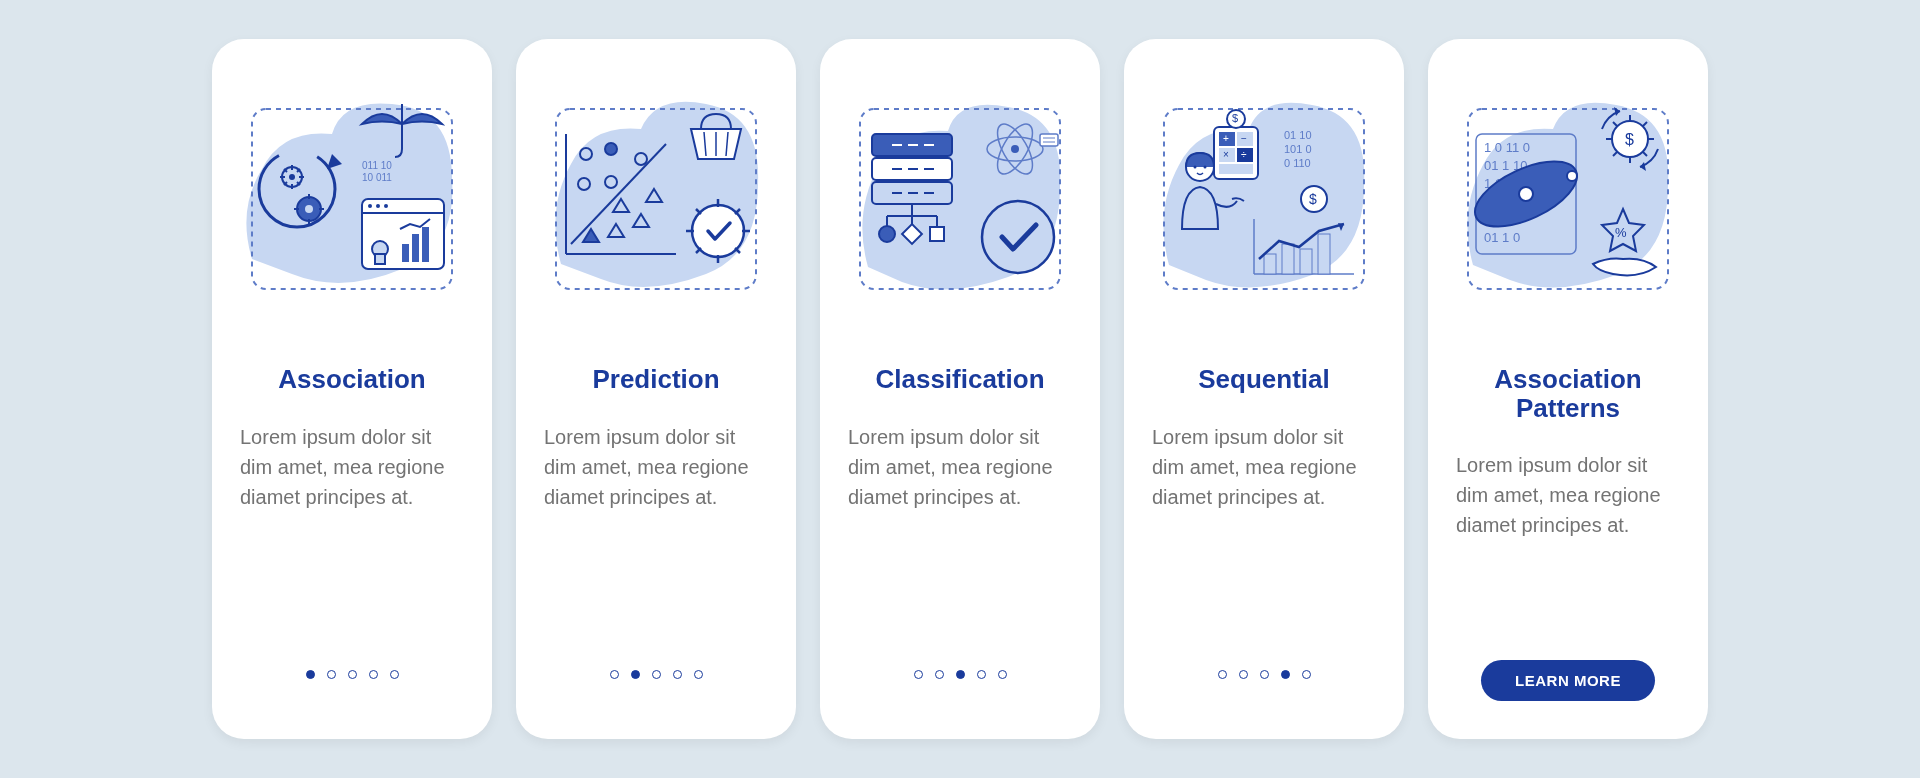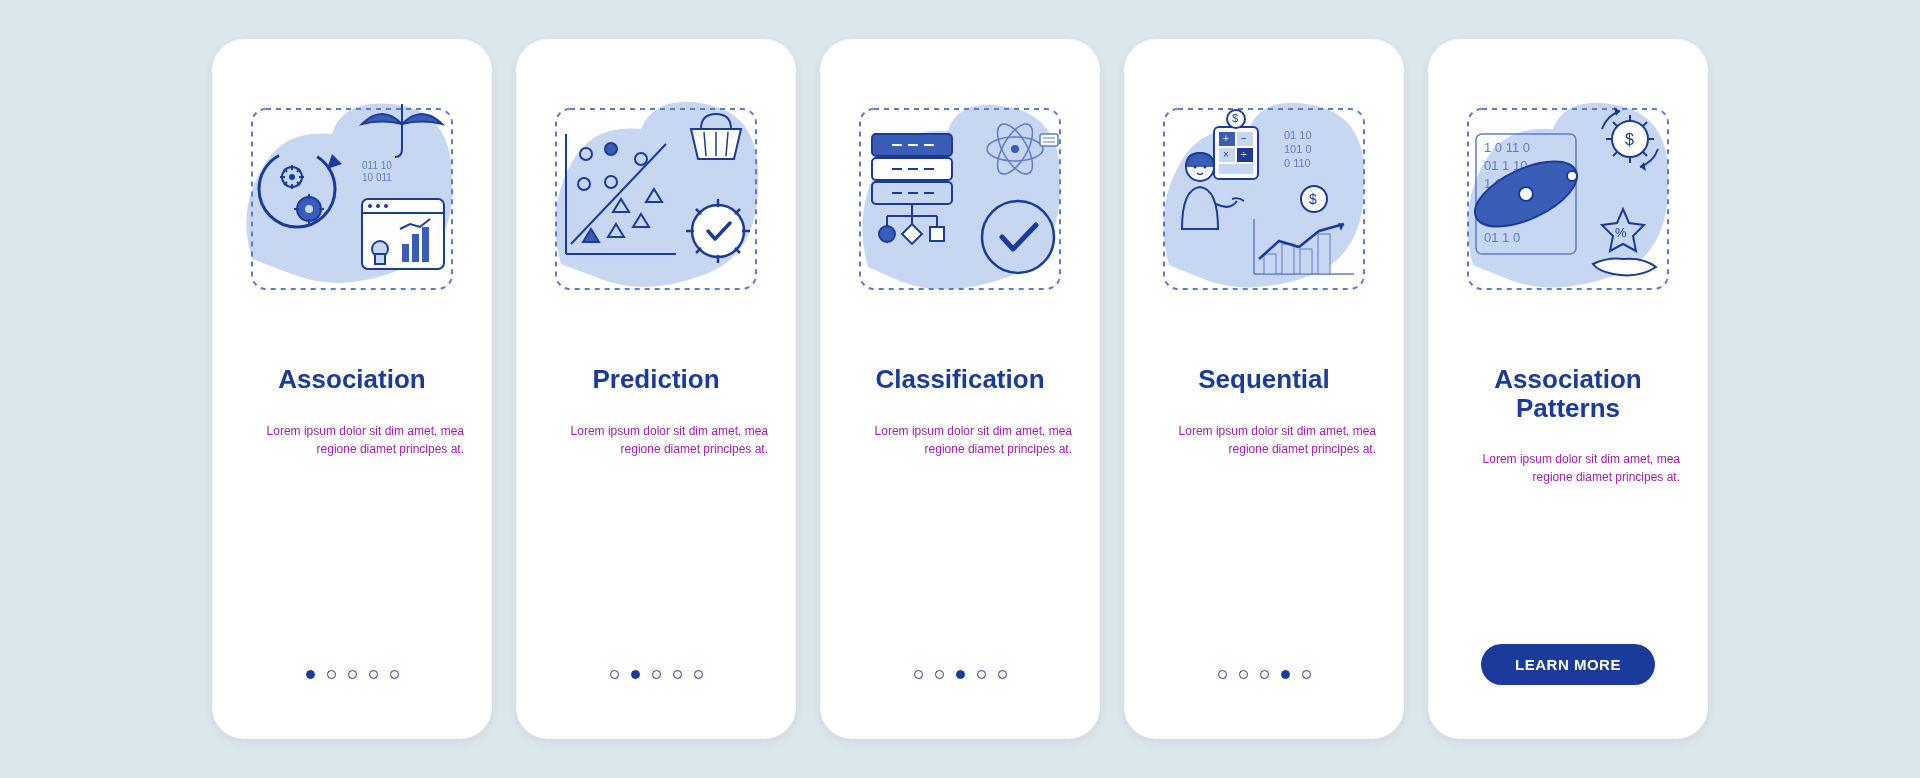--- a/index.html
+++ b/index.html
@@ -35,44 +35,44 @@
   }
   .title {
     color: #1a3b9c;
     font-size: 26px;
     font-weight: 700;
     text-align: center;
     margin-top: 56px;
     line-height: 1.1;
   }
   .desc {
-    color: #a21caf;
-    font-size: 12px;
+    color: #737373;
+    font-size: 20px;
     line-height: 1.5;
-    text-align: right;
+    text-align: left;
     margin-top: 28px;
     padding: 0 4px;
   }
   .dots {
     position: absolute;
     bottom: 60px;
     display: flex;
     gap: 12px;
   }
   .dot {
     width: 9px;
     height: 9px;
     border-radius: 50%;
     border: 1.6px solid #1a3b9c;
     background: transparent;
   }
   .dot.active { background: #1a3b9c; }
   .cta {
     position: absolute;
-    bottom: 54px;
+    bottom: 38px;
     background: #1a3b9c;
     color: #fff;
     font-size: 15px;
     font-weight: 700;
     letter-spacing: 0.5px;
     padding: 12px 34px;
     border-radius: 24px;
     border: none;
     cursor: pointer;
   }

